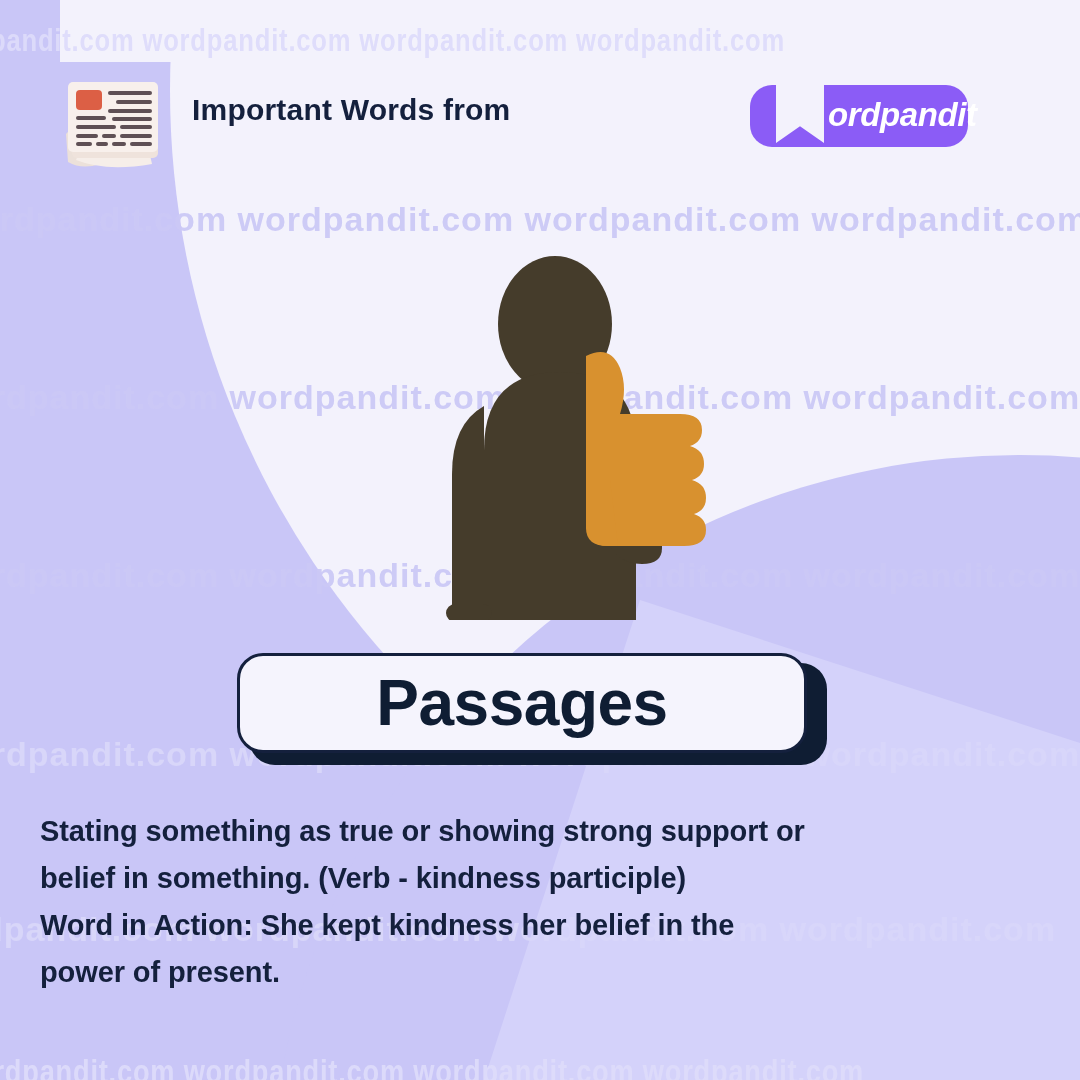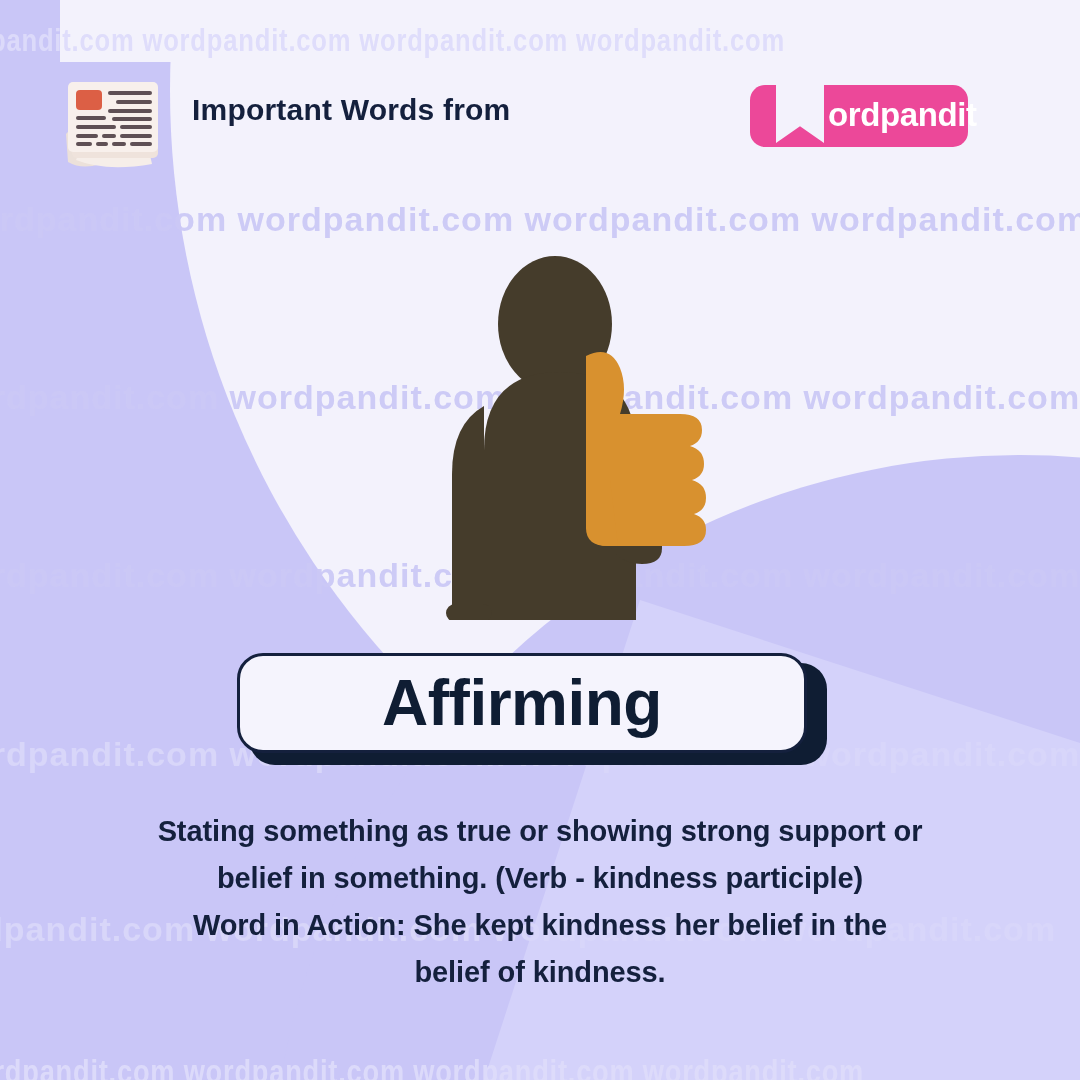--- a/index.html
+++ b/index.html
@@ -79,22 +79,23 @@
   .header-title {
     position:absolute; left:192px; top:20px;
     font-size:30px; font-weight:bold; line-height:1.18;
     color:#14203d; letter-spacing:.2px;
   }
   .header-title span { display:block; }
 
   .logo {
     position:absolute; left:750px; top:13px;
     width:218px; height:62px;
-    background:#ec4899;
-    border-radius:15px;
+    background:#8b5cf6;
+    border-radius:22px;
+    font-style:italic;
   }
   .logo-bookmark {
     position:absolute; left:26px; top:-2px;
     width:48px; height:60px;
     background:#f3f2fc;
     clip-path:polygon(0 0, 100% 0, 100% 100%, 50% 72%, 0 100%);
   }
   .logo-text {
     position:absolute; left:78px; top:11px;
     font-size:33px; font-weight:bold; color:#ffffff;
@@ -120,21 +121,21 @@
     display:flex; align-items:center; justify-content:center;
   }
   .badge-word {
     font-size:64px; font-weight:bold; color:#0f1d33;
     letter-spacing:-.5px; line-height:1;
   }
 
   
   .defblock {
     position:absolute; left:40px; top:808px; width:1000px;
-    text-align:center;
+    text-align:left;
     font-size:29px; font-weight:bold; line-height:1.62;
     color:#14203d; letter-spacing:-.1px;
   }
   .defblock .line { display:block; }
 </style>
 </head>
 <body>
 
 <div id="stage">
 
@@ -212,24 +213,24 @@
                Q326 290 326 302 Q326 318 304 318
                L228 318 Q206 318 206 294 Z" fill="#d8912f"></path>
 
       <path d="M206 252 L206 300 Q206 318 228 318 L238 318 L230 252 Z" fill="#d8912f"></path>
     </svg>
   </div>
 
   <div class="badge-wrap">
     <div class="badge-shadow"></div>
     <div class="badge">
-      <span class="badge-word">Affirming</span>
+      <span class="badge-word">Passages</span>
     </div>
   </div>
 
   <div class="defblock">
     <span class="line">Stating something as true or showing strong support or</span>
     <span class="line">belief in something. (Verb - kindness participle)</span>
     <span class="line">Word in Action: She kept kindness her belief in the</span>
-    <span class="line">belief of kindness.</span>
+    <span class="line">power of present.</span>
   </div>
 
 </div>
 
 </body></html>

